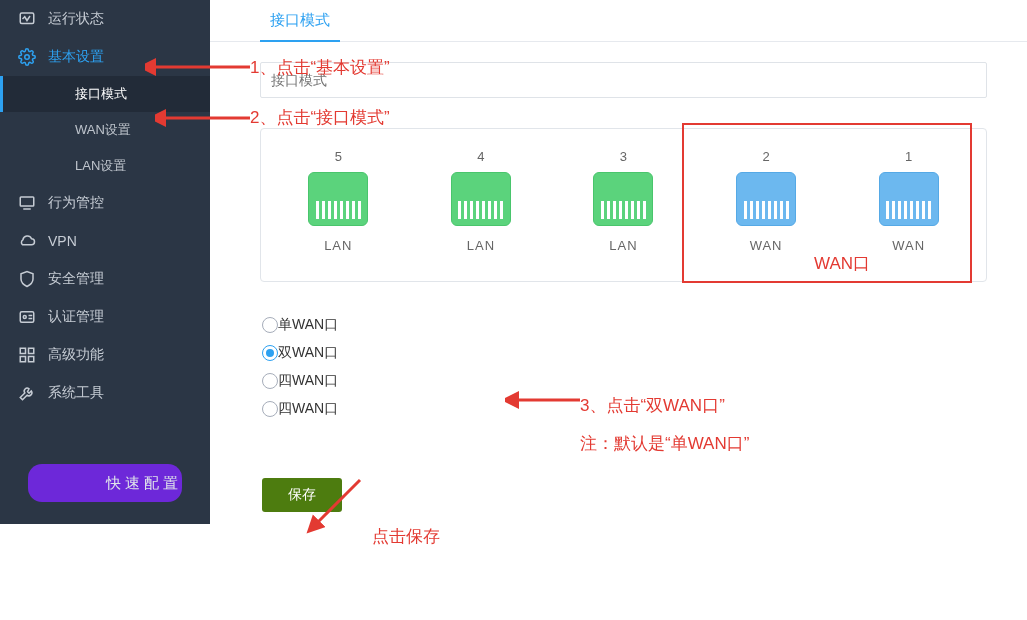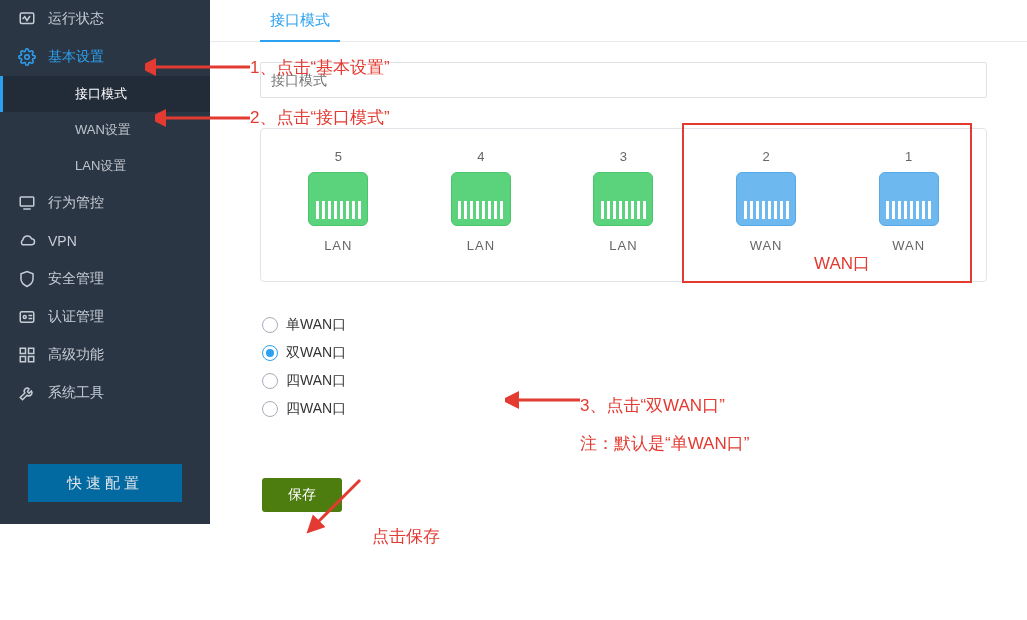--- a/index.html
+++ b/index.html
@@ -45,28 +45,28 @@
     border-left: 3px solid transparent;
   }
   .sub-item.active {
     background: #222b38;
     border-left: 3px solid #2da1f1;
     color: #fff;
   }
   .quick-btn {
     margin: auto 28px 22px 28px;
     height: 38px;
-    background: #0369a1;
+    background: #6d28d9;
     color: #dfe4ea;
     display: flex;
     align-items: center;
-    justify-content: center;
+    justify-content: flex-end;
     font-size: 15px;
     letter-spacing: 4px;
-    border-radius: 0;
+    border-radius: 14px;
     cursor: pointer;
   }
   
   .main {
     flex: 1;
     position: relative;
     background: #fff;
     padding: 0;
   }
   .tabs {
@@ -156,21 +156,21 @@
     font-size: 17px;
   }
   
   .radio-section {
     margin: 34px 0 0 52px;
     display: flex;
     position: relative;
   }
   .radio-label { width: 170px; color: #333; font-size: 14px; padding-top: 2px; }
   .radio-options { display: flex; flex-direction: column; gap: 10px; }
-  .radio-option { display: flex; align-items: center; gap: 8px; cursor: pointer; color: #333; font-size: 14px; }
+  .radio-option { display: flex; align-items: center; gap: 0; cursor: pointer; color: #333; font-size: 14px; }
   .radio-option .dot {
     width: 16px; height: 16px; border: 1px solid #a6adba; border-radius: 50%;
     display: inline-flex; align-items: center; justify-content: center;
   }
   .radio-option.selected .dot { border-color: #2da1f1; }
   .radio-option.selected .dot::after {
     content: ""; width: 8px; height: 8px; background: #2da1f1; border-radius: 50%;
   }
   
   .save-btn {

